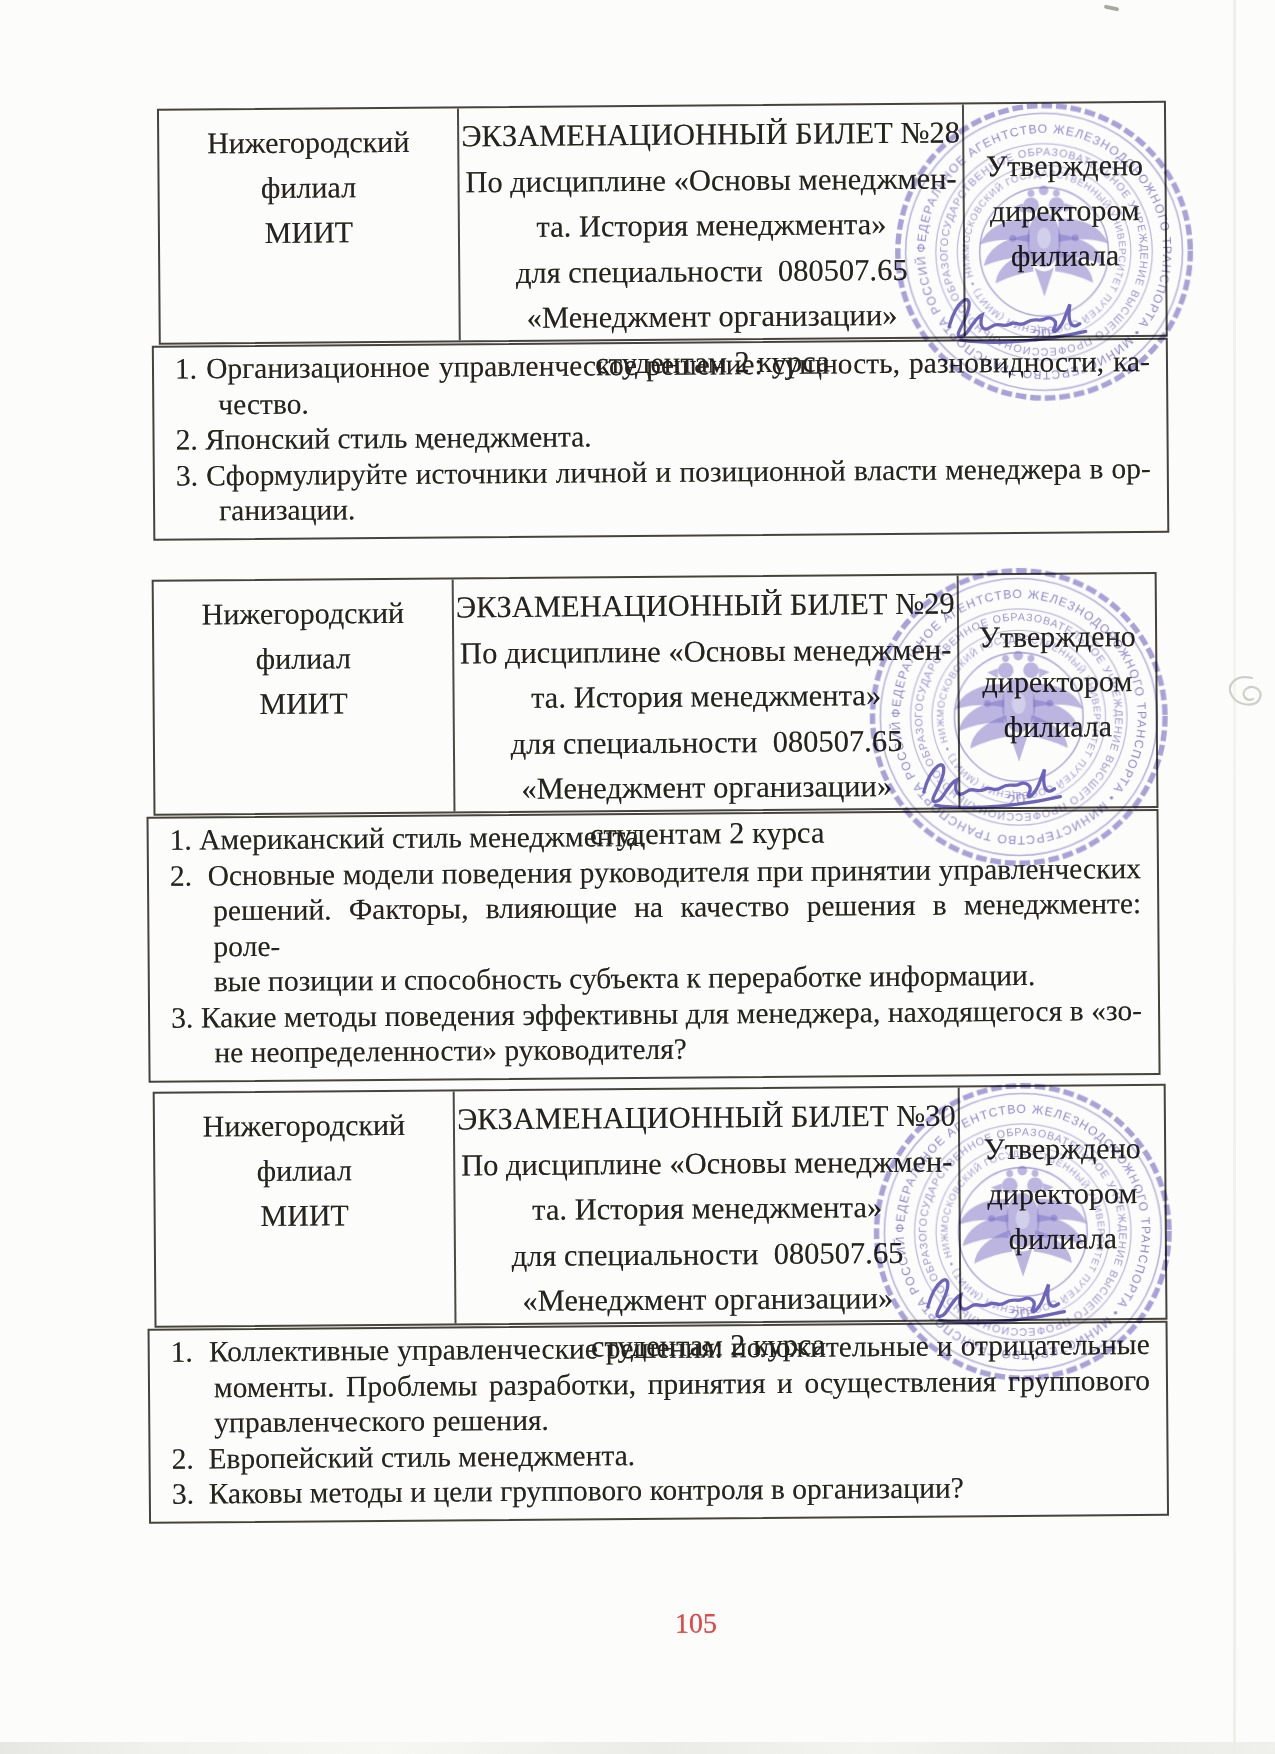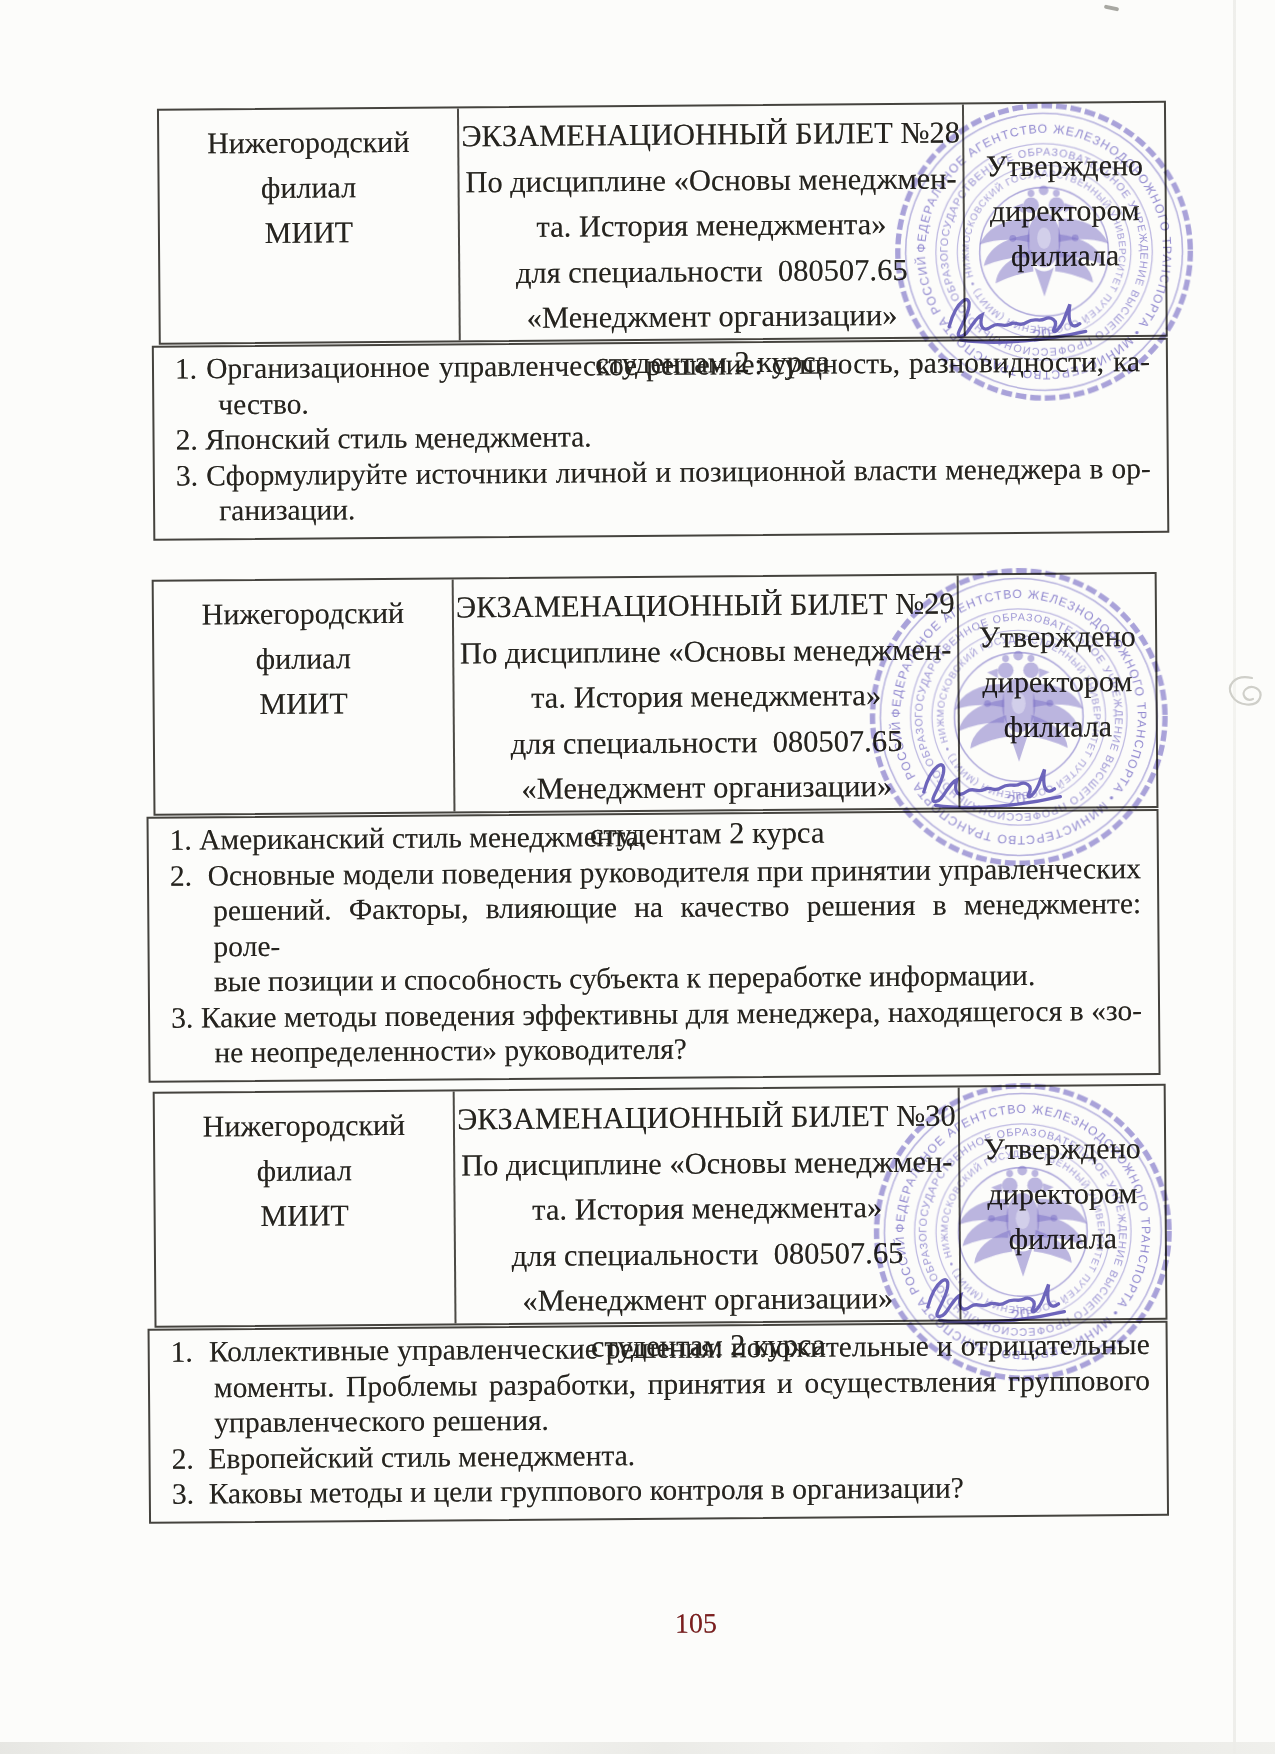--- a/index.html
+++ b/index.html
@@ -34,21 +34,21 @@
 
   
   .stamp{position:absolute;width:312px;height:312px;mix-blend-mode:multiply;opacity:.93;pointer-events:none;}
   .s28{left:893px;top:99px;}
   .s29{left:864px;top:564px;}
   .s30{left:864px;top:1079px;}
   .stamp svg{width:100%;height:100%;}
   .stamp text{font-family:"Liberation Sans","DejaVu Sans",sans-serif;}
 
   
-  .pageno{position:absolute;left:640px;top:1608px;width:100px;text-align:center;font-size:28px;color:#7f1d1d;}
+  .pageno{position:absolute;left:640px;top:1608px;width:100px;text-align:center;font-size:28px;color:#ef4444;}
 
   
   .streak{position:absolute;left:1233px;top:0;width:3px;height:1754px;
     background:linear-gradient(#eaeae6,#f0f0ec 40%,#e9e9e5);opacity:.75;}
   .bottom-band{position:absolute;left:0;top:1742px;width:1275px;height:12px;opacity:.9;
     background:linear-gradient(90deg,#e4e4e0 0%,#efefeb 12%,#f6f6f3 30%,#e9e9e5 52%,#f2f2ef 68%,#e7e7e3 84%,#eeeeea 100%);}
   .curl{position:absolute;left:1222px;top:672px;width:46px;height:46px;}
   .speck{position:absolute;border-radius:50%;background:#5c5a54;}
   .sp1{left:430px;top:446px;width:4px;height:4px;}
   .sp2{left:830px;top:1392px;width:3px;height:3px;opacity:.6;}

